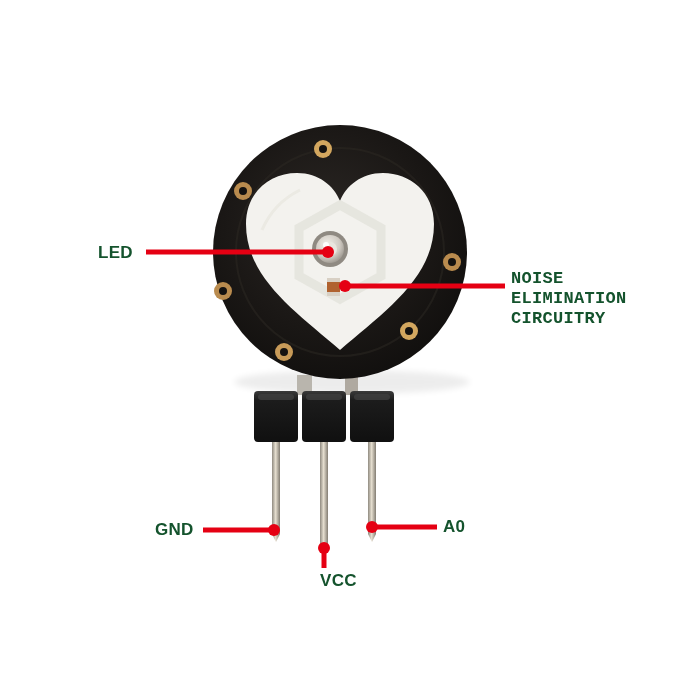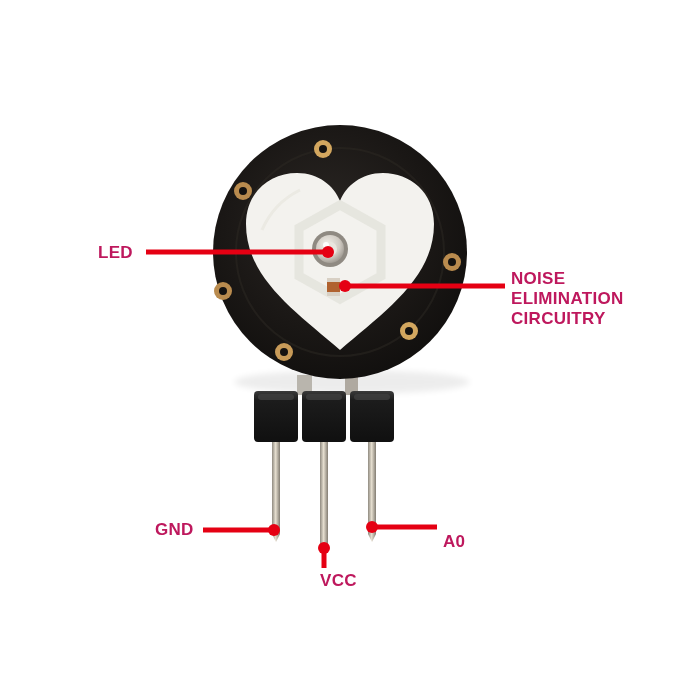--- a/index.html
+++ b/index.html
@@ -12,28 +12,29 @@
     font-family: "Liberation Sans", sans-serif;
   }
   .art {
     position: absolute;
     left: 0; top: 0;
   }
   .label {
     position: absolute;
     font-weight: 700;
     font-size: 17px;
-    color: #be185d;
+    color: #14532d;
     letter-spacing: 0.3px;
     line-height: 1.18;
     white-space: nowrap;
   }
   .label.multiline {
     white-space: normal;
     width: 122px;
+    font-family: Liberation Mono, monospace;
   }
 </style>
 </head>
 <body>
 
 <div class="canvas">
 
   <svg class="art" width="700" height="700" viewBox="0 0 700 700">
     <defs>
       <radialGradient id="boardGrad" cx="45%" cy="40%" r="75%">
@@ -150,17 +151,17 @@
       <circle cx="324" cy="548" r="6"></circle>
     </g>
   </svg>
 
   <div class="label" style="left:98px; top:243px;">LED</div>
 
   <div class="label multiline" style="left:511px; top:269px;">NOISE ELIMINATION CIRCUITRY</div>
 
   <div class="label" style="left:155px; top:520px;text-align:center;">GND</div>
 
-  <div class="label" style="left:443px; top:532px;">A0</div>
+  <div class="label" style="left:443px; top:517px;">A0</div>
 
   <div class="label" style="left:320px; top:571px;">VCC</div>
 
 </div>
 
 </body></html>

